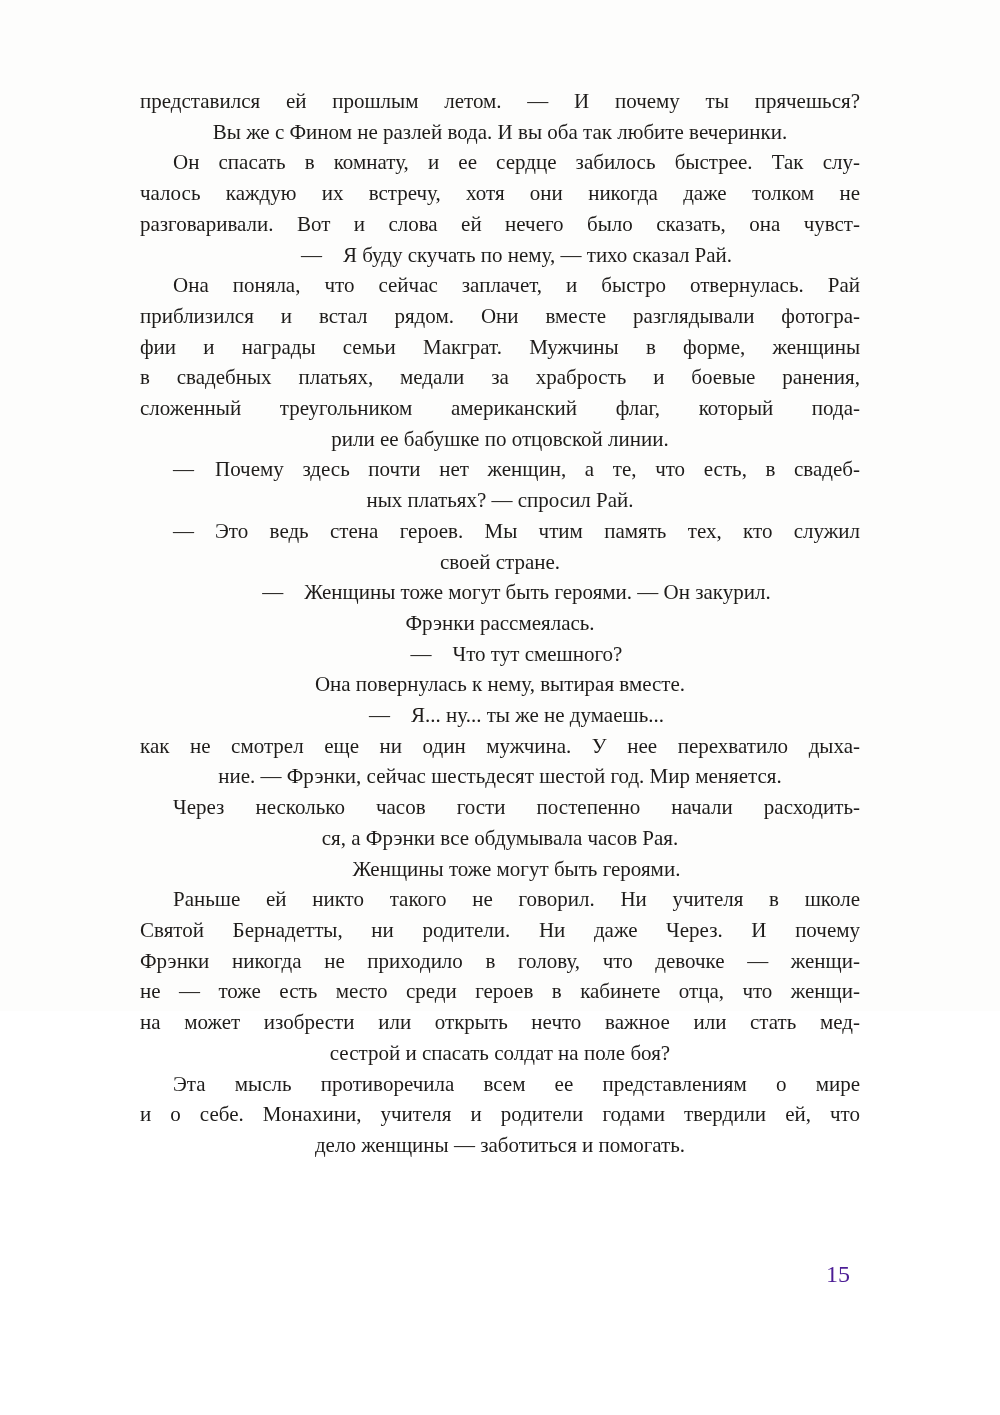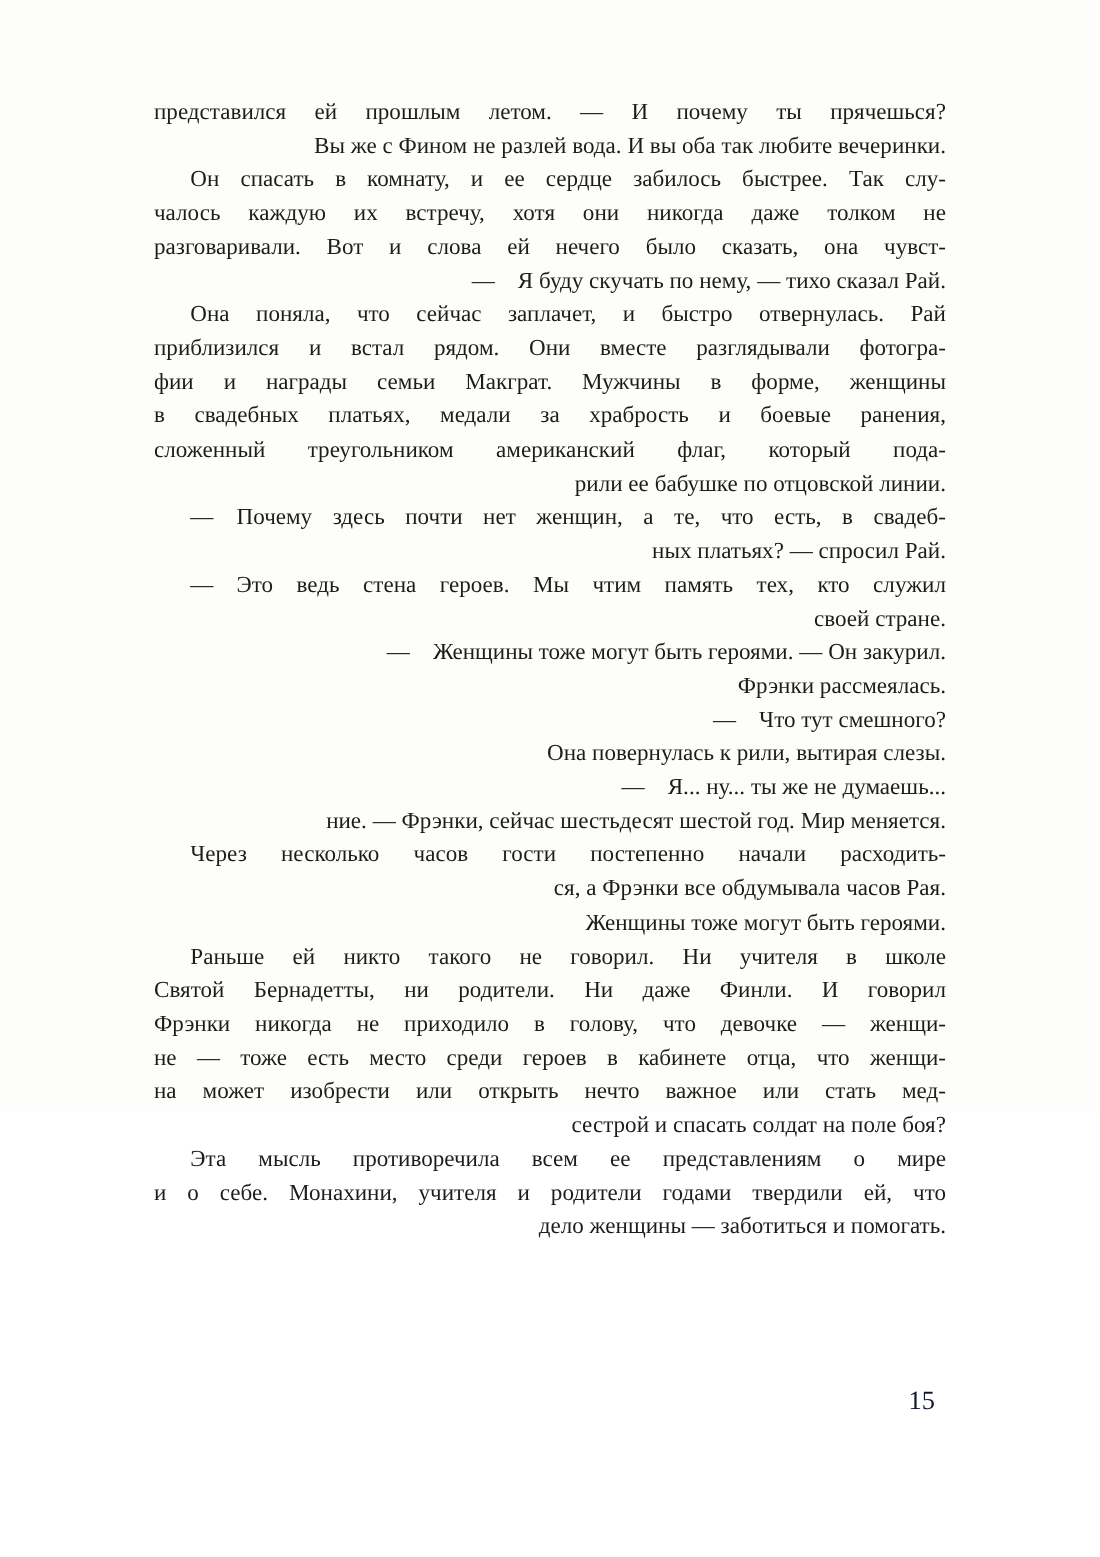--- a/index.html
+++ b/index.html
@@ -27,21 +27,21 @@
     line-height: 30.7px;
     color: #1e1c1a;
   }
   .para {
     margin: 0;
     padding: 0;
   }
   .para.italic {
   }
   .line {
-    text-align: right;
+    text-align: center;
     white-space: normal;
   }
   .line.just {
     text-align: justify;
     text-align-last: justify;
   }
   .line.first-indent {
     text-indent: 33px;
   }
   .page-number {
@@ -91,43 +91,44 @@
       <div class="para">
         <div class="line first-indent">— Женщины тоже могут быть героями. — Он закурил.</div>
       </div>
       <div class="para">
         <div class="line">Фрэнки рассмеялась.</div>
       </div>
       <div class="para">
         <div class="line first-indent">— Что тут смешного?</div>
       </div>
       <div class="para">
-        <div class="line">Она повернулась к рили, вытирая слезы.</div>
+        <div class="line">Она повернулась к нему, вытирая вместе.</div>
       </div>
       <div class="para">
         <div class="line first-indent">— Я... ну... ты же не думаешь...</div>
       </div>
       <div class="para">
+        <div class="line just">как не смотрел еще ни один мужчина. У нее перехватило дыха-</div>
         <div class="line">ние. — Фрэнки, сейчас шестьдесят шестой год. Мир меняется.</div>
       </div>
       <div class="para">
         <div class="line just first-indent">Через несколько часов гости постепенно начали расходить-</div>
         <div class="line">ся, а Фрэнки все обдумывала часов Рая.</div>
       </div>
       <div class="para italic">
         <div class="line first-indent">Женщины тоже могут быть героями.</div>
       </div>
       <div class="para">
         <div class="line just first-indent">Раньше ей никто такого не говорил. Ни учителя в школе</div>
-        <div class="line just">Святой Бернадетты, ни родители. Ни даже Финли. И говорил</div>
+        <div class="line just">Святой Бернадетты, ни родители. Ни даже Через. И почему</div>
         <div class="line just">Фрэнки никогда не приходило в голову, что девочке — женщи-</div>
         <div class="line just">не — тоже есть место среди героев в кабинете отца, что женщи-</div>
         <div class="line just">на может изобрести или открыть нечто важное или стать мед-</div>
         <div class="line">сестрой и спасать солдат на поле боя?</div>
       </div>
       <div class="para">
         <div class="line just first-indent">Эта мысль противоречила всем ее представлениям о мире</div>
         <div class="line just">и о себе. Монахини, учителя и родители годами твердили ей, что</div>
         <div class="line">дело женщины — заботиться и помогать.</div>
       </div>
     </div>
-  <div class="page-number" style="color: #0f172a;">15</div>
+  <div class="page-number" style="color: #4c1d95;">15</div>
 </div>
 
 </body></html>

